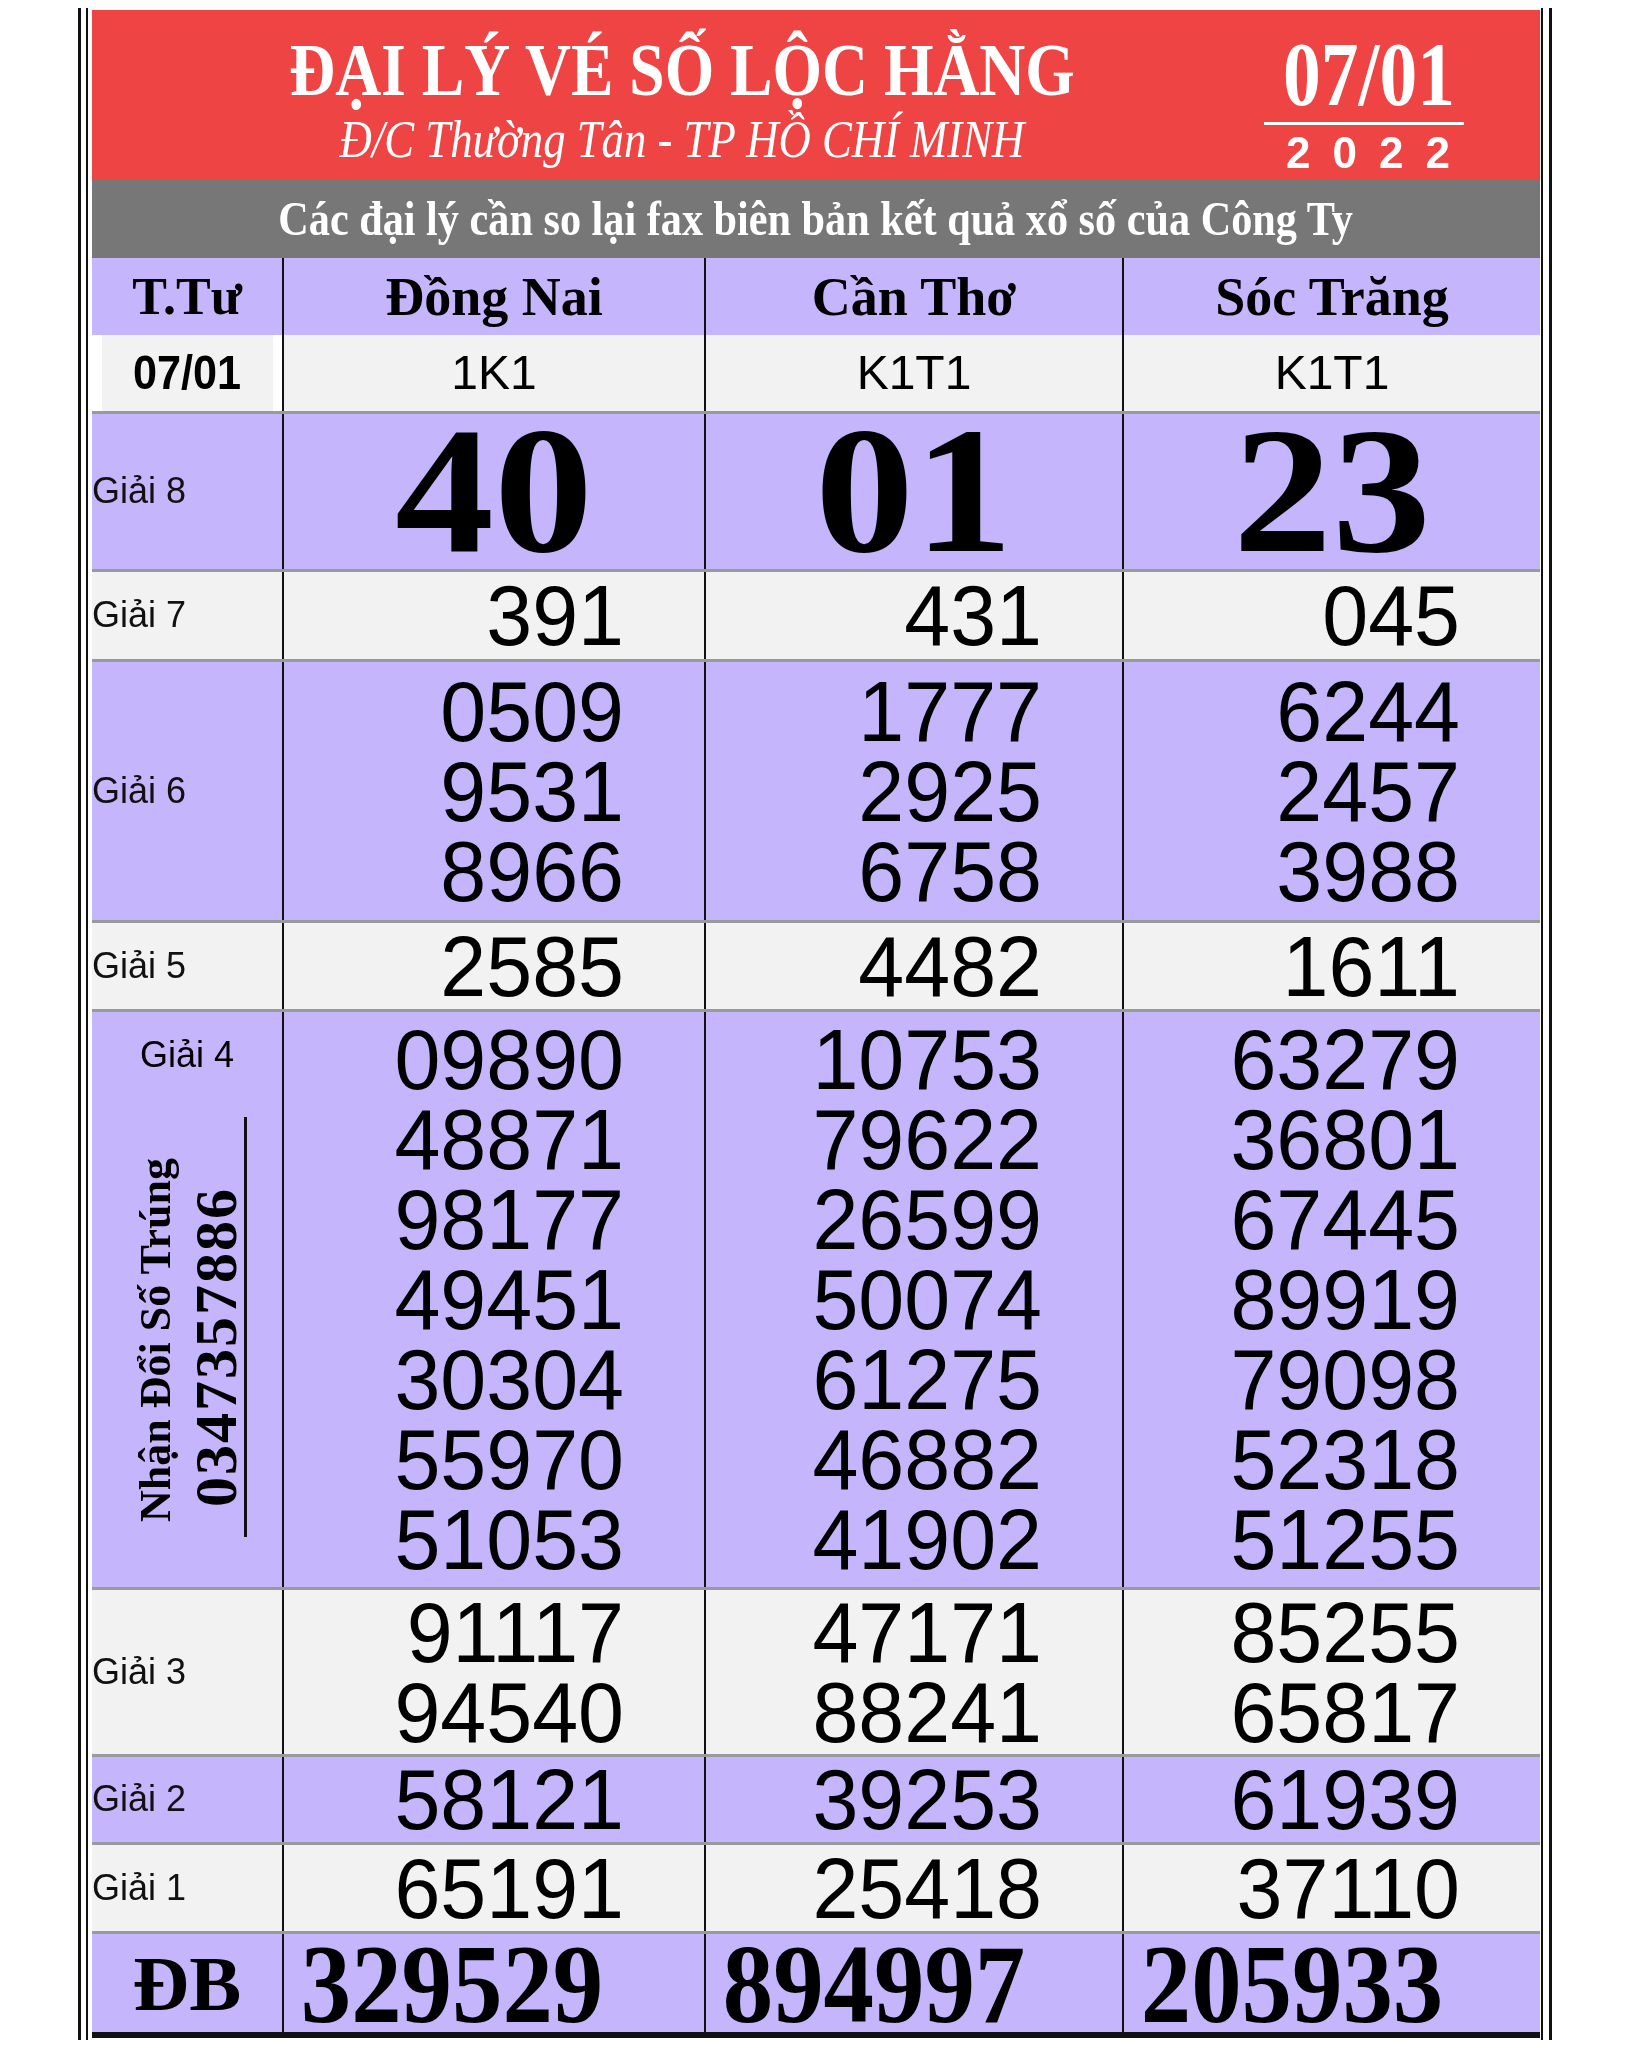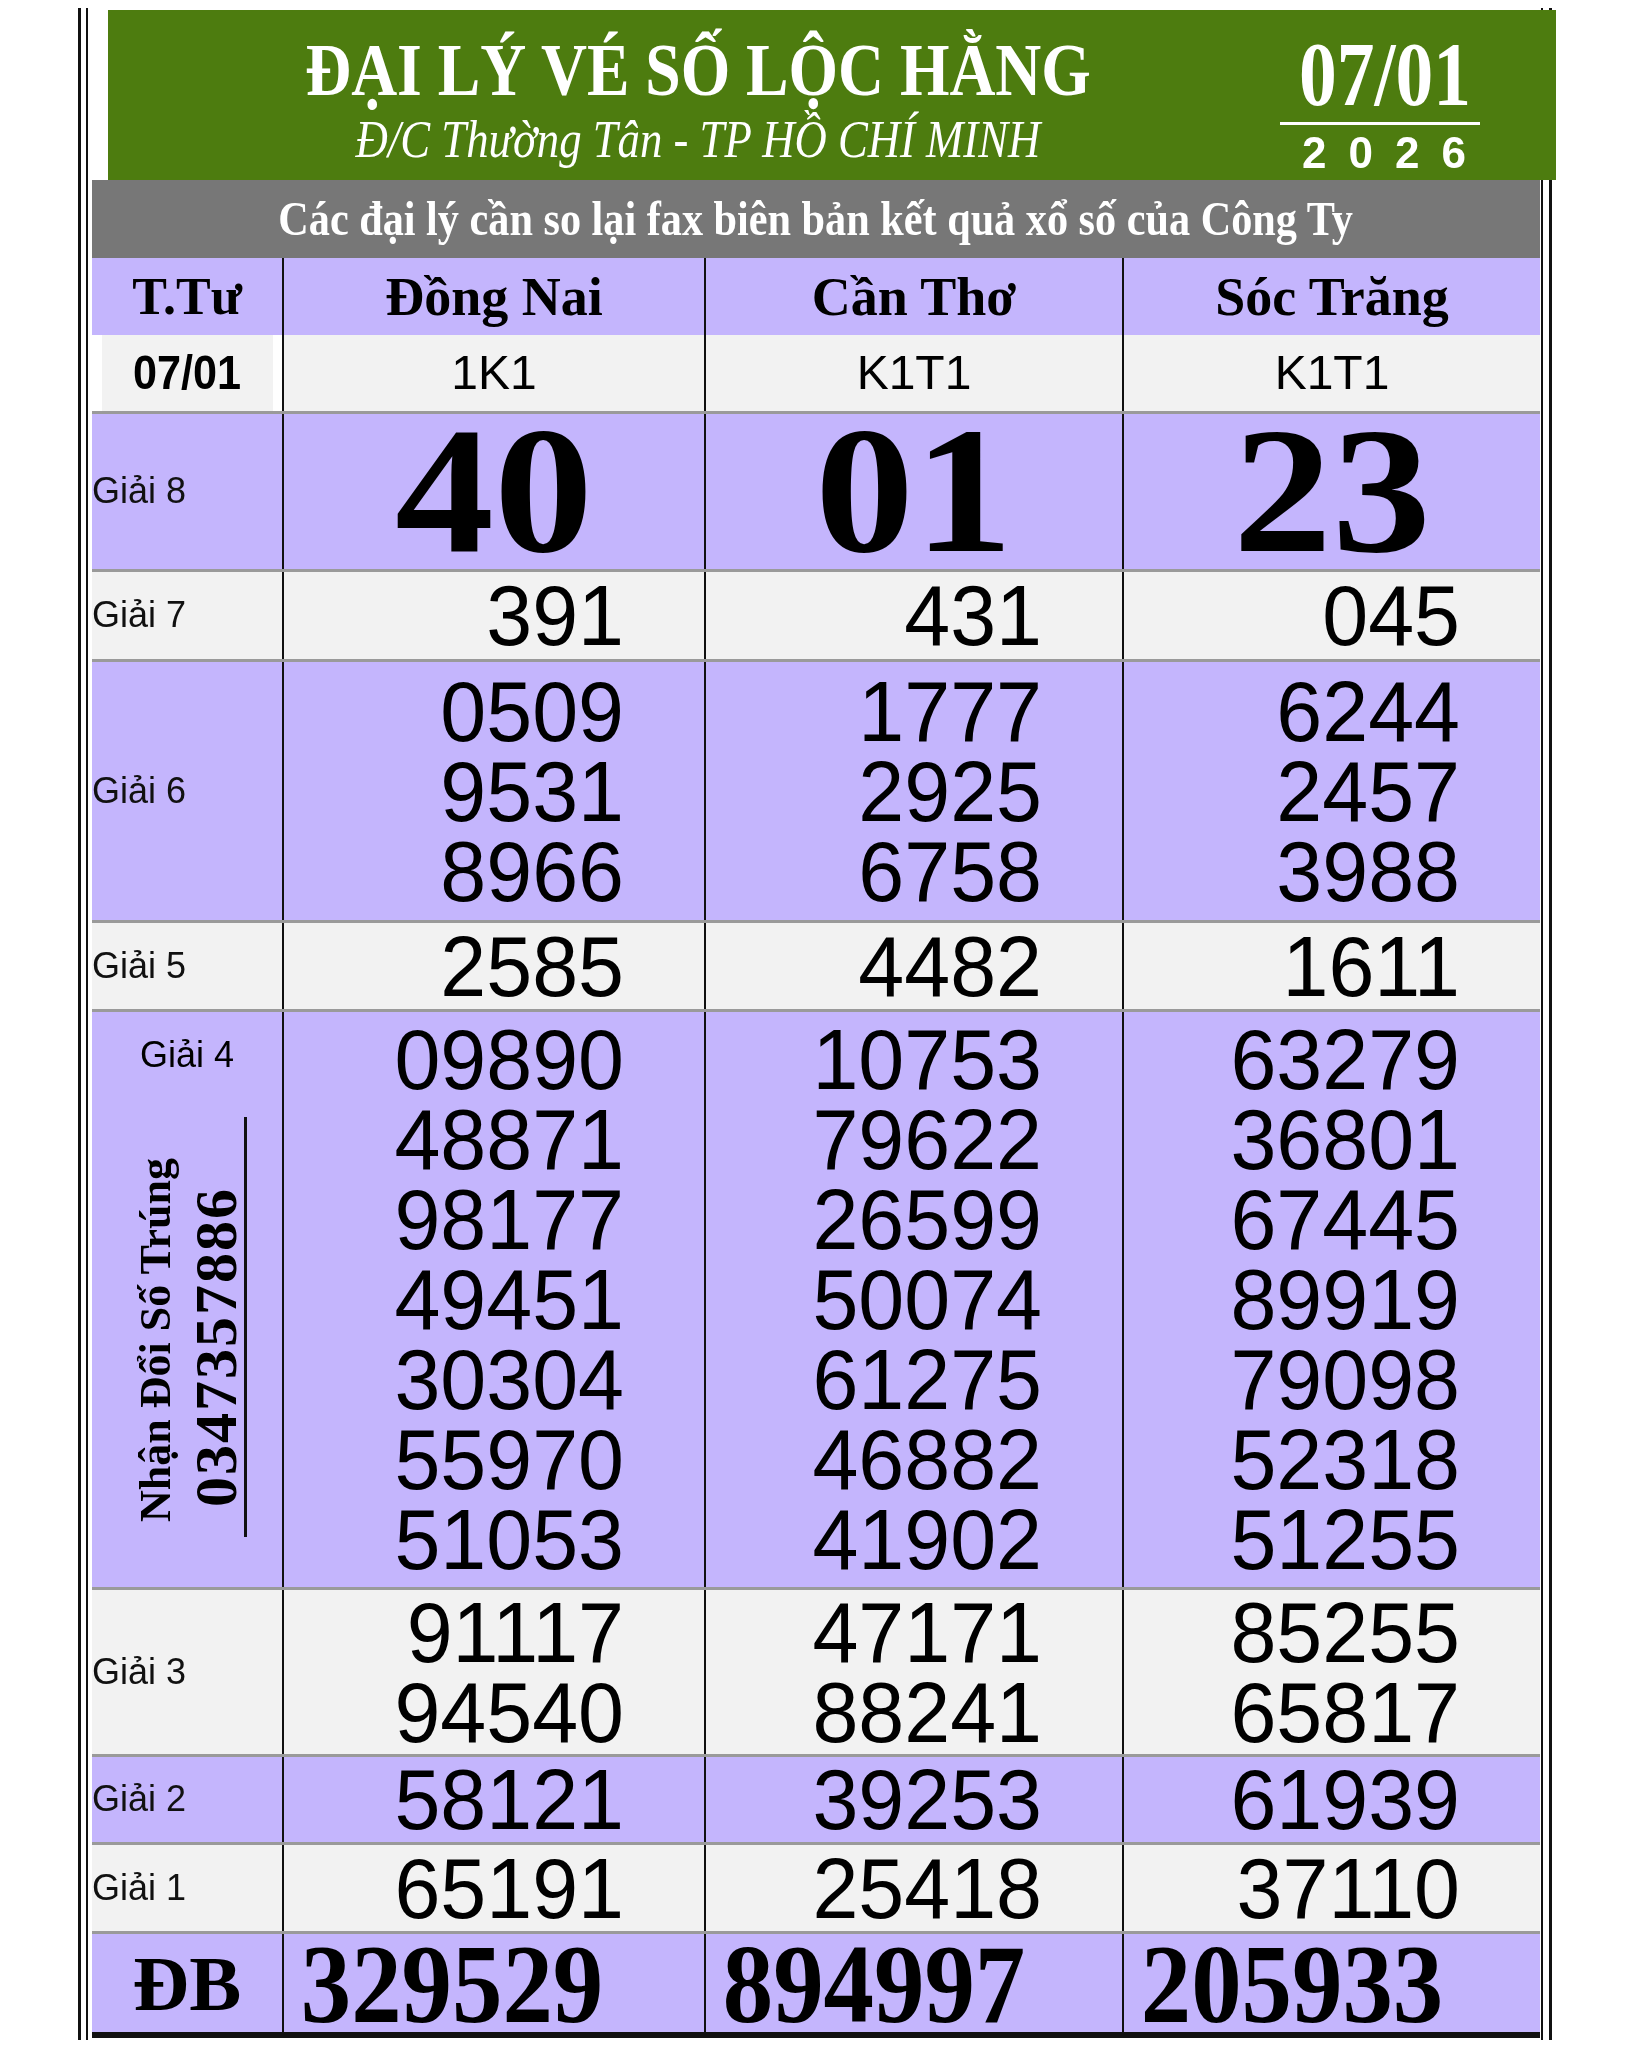--- a/index.html
+++ b/index.html
@@ -2,21 +2,21 @@
 <html><head>
 <meta charset="utf-8">
 <style>
   html, body { margin:0; padding:0; background:#ffffff; }
   body { width:1638px; height:2048px; position:relative; overflow:hidden; }
   .outer-l1 { position:absolute; left:78px; top:8px; width:3px; height:2032px; background:#111; }
   .outer-l2 { position:absolute; left:86px; top:8px; width:2px; height:2032px; background:#111; }
   .outer-r1 { position:absolute; left:1541px; top:8px; width:2px; height:2032px; background:#111; }
   .outer-r2 { position:absolute; left:1549px; top:8px; width:3px; height:2032px; background:#111; }
   .frame { position:absolute; left:92px; top:10px; width:1448px; height:2028px; }
-  .header { position:absolute; left:16px; top:0; width:1448px; height:170px; background:#4d7c0f; color:#fff; }
+  .header { position:absolute; left:0; top:0; width:1448px; height:170px; background:#ef4444; color:#fff; }
   .title { position:absolute; left:0; width:1180px; top:18px; text-align:center;
     font-family:"Liberation Serif", serif; font-weight:bold; font-size:74px; letter-spacing:0px;
     transform:scaleX(0.86); transform-origin:center; white-space:nowrap; }
   .subtitle { position:absolute; left:0; width:1180px; top:100px; text-align:center;
     font-family:"Liberation Serif", serif; font-style:italic; font-size:52px;
     transform:scaleX(0.86); transform-origin:center; white-space:nowrap; }
   .date-day { position:absolute; left:1172px; width:210px; top:18px; text-align:center;
     font-family:"Liberation Serif", serif; font-weight:bold; font-size:92px; line-height:92px;
     transform:scaleX(0.82); transform-origin:center; }
   .date-rule { position:absolute; left:1172px; width:200px; top:112px; height:3px; background:#fff; }
@@ -68,21 +68,21 @@
 <div class="outer-l2"></div>
 <div class="outer-r1"></div>
 <div class="outer-r2"></div>
 
 <div class="frame">
   <div class="header">
     <div class="title">ĐẠI LÝ VÉ SỐ LỘC HẰNG</div>
     <div class="subtitle">Đ/C Thường Tân - TP HỒ CHÍ MINH</div>
     <div class="date-day">07/01</div>
     <div class="date-rule"></div>
-    <div class="date-year">2026</div>
+    <div class="date-year">2022</div>
   </div>
 
   <div class="notice"><span>Các đại lý cần so lại fax biên bản kết quả xổ số của Công Ty</span></div>
 
   <table class="results">
     <colgroup>
       <col style="width:191px">
         <col style="width:422px">
         <col style="width:418px">
         <col style="width:417px">

